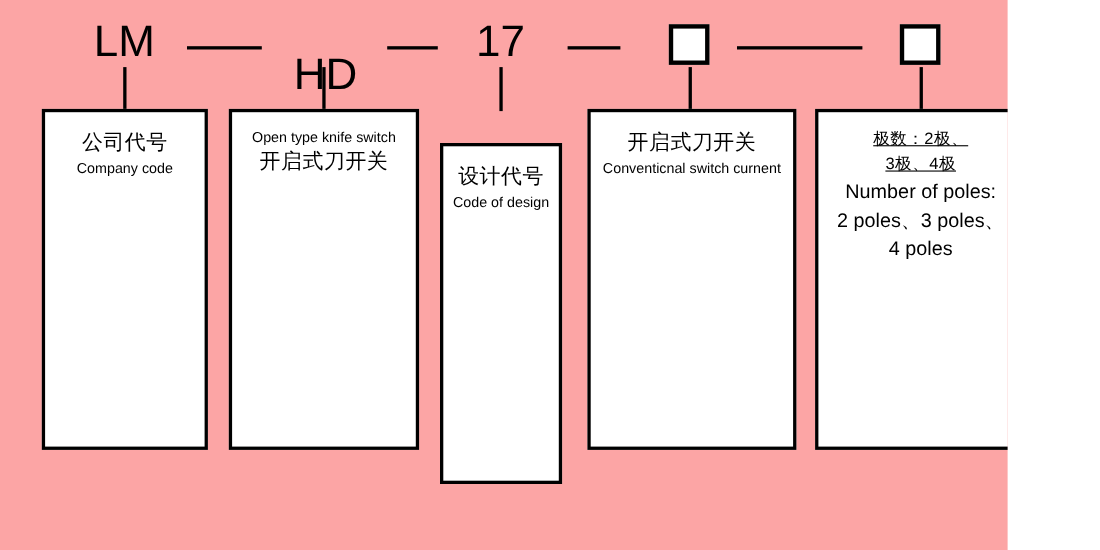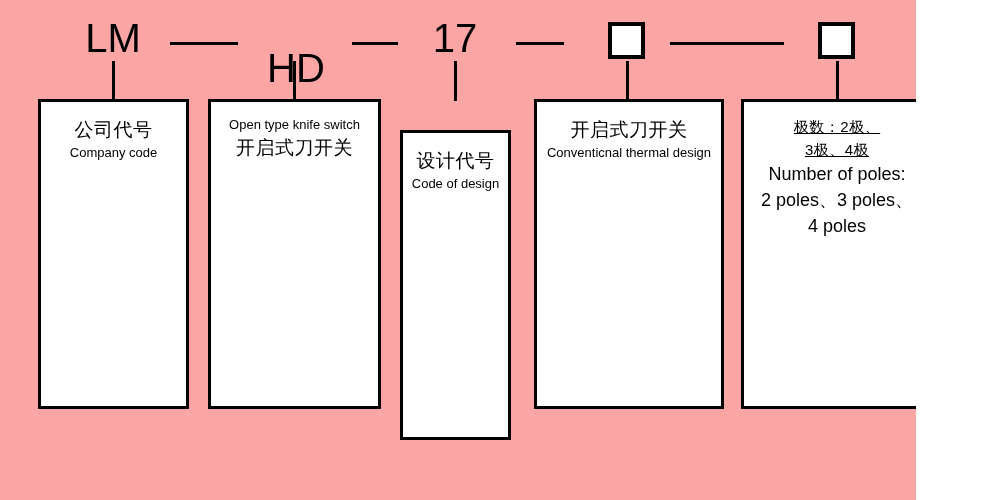--- a/index.html
+++ b/index.html
@@ -127,21 +127,21 @@
   <div class="desc-box" style="left:400px; top:99px; width:111px; height:310px;margin-top:31px;">
     <div class="desc-inner">
       <span class="line line-cn">设计代号</span>
       <span class="line line-en">Code of design</span>
     </div>
   </div>
 
   <div class="desc-box" style="left:534px; top:99px; width:190px; height:310px;">
     <div class="desc-inner">
       <span class="line line-cn">开启式刀开关</span>
-      <span class="line line-en">Conventicnal thermal design</span>
+      <span class="line line-en">Conventicnal switch curnent</span>
     </div>
   </div>
 
   <div class="desc-box box5" style="left:741px; top:99px; width:192px; height:310px;">
     <div class="desc-inner">
       <span class="line line-cn">极数：2极、
 3极、4极</span>
       <span class="line line-en">Number of poles:
 2 poles、3 poles、
 4 poles</span>

